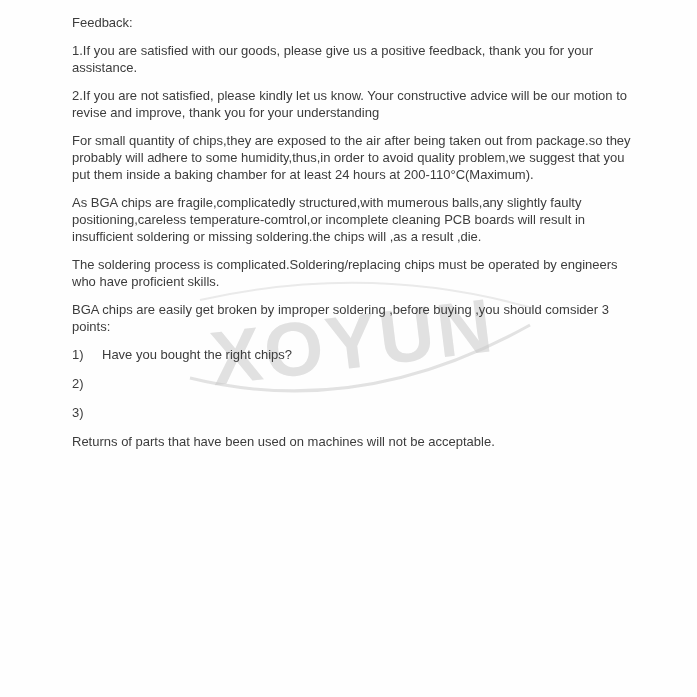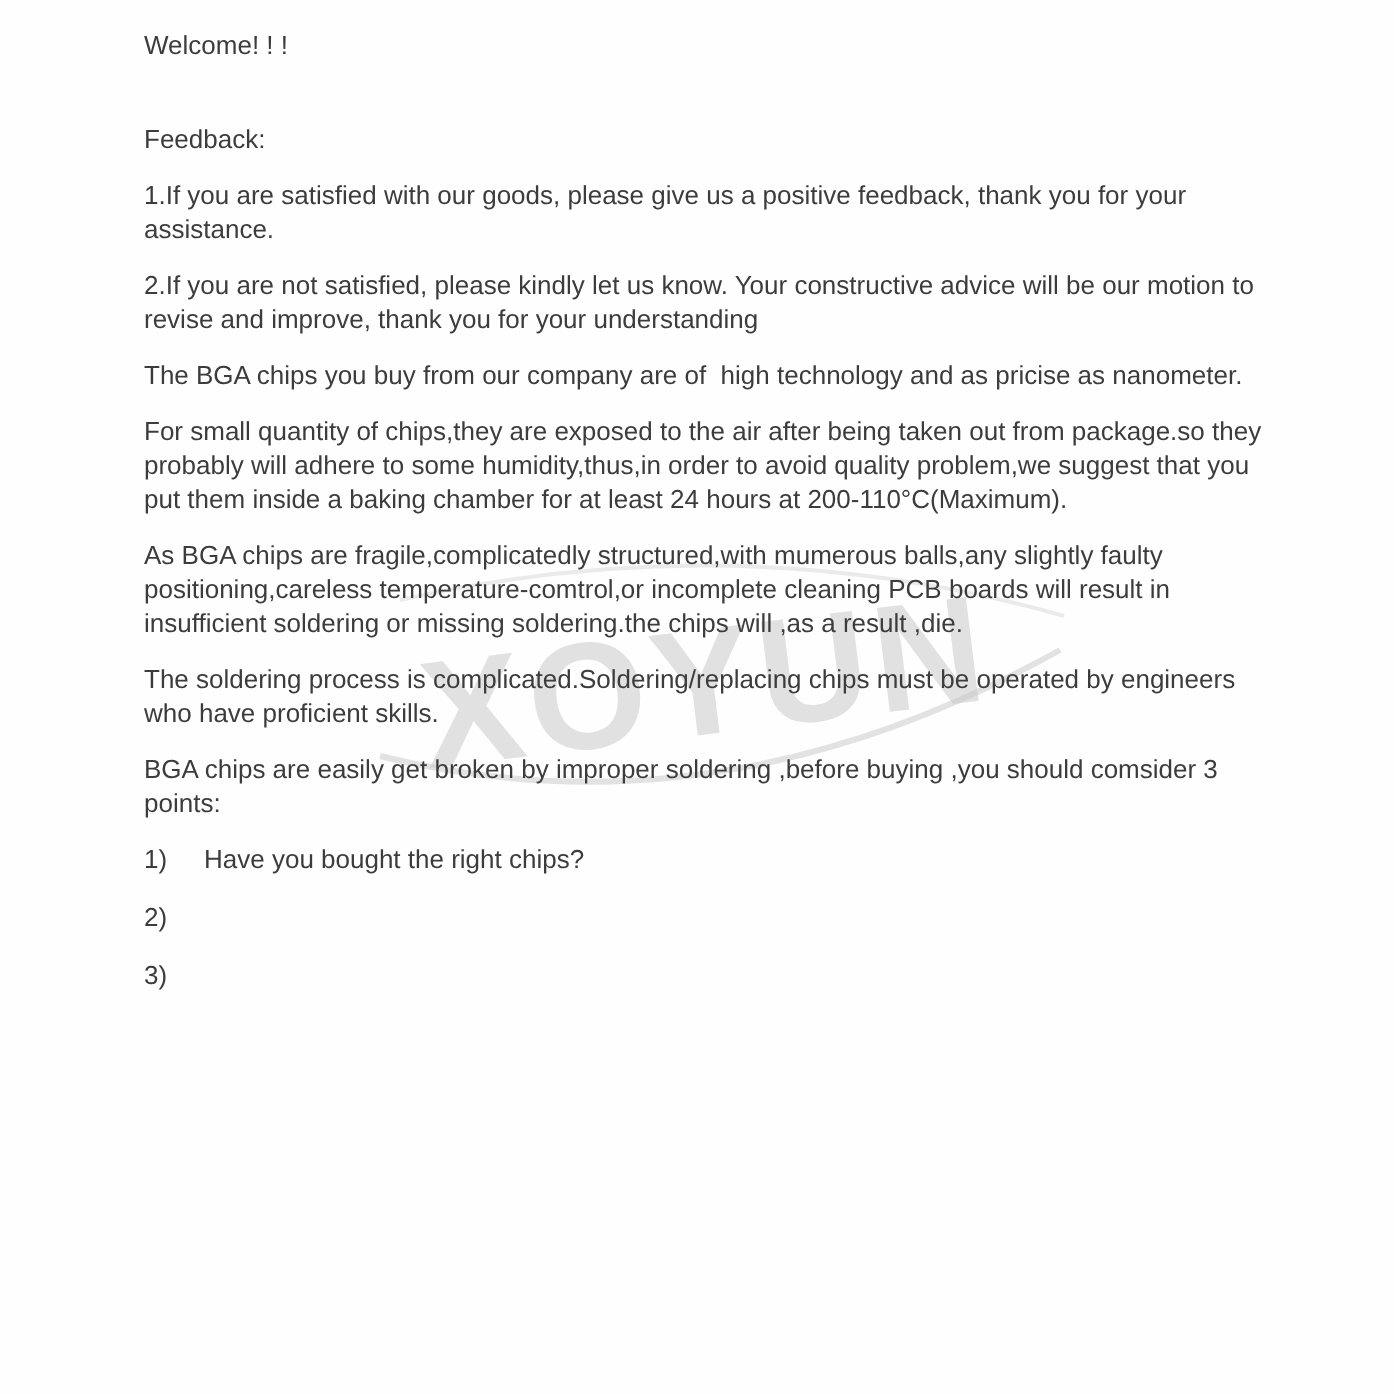--- a/index.html
+++ b/index.html
@@ -75,37 +75,36 @@
 
   <div class="watermark-wrap">
     <svg class="swoosh" width="360" height="140" viewBox="0 0 360 140">
       <path d="M 10 108 Q 180 150 350 55" fill="none" stroke="#e2e2e2" stroke-width="3"></path>
       <path d="M 20 30 Q 190 -8 352 38" fill="none" stroke="#eaeaea" stroke-width="2"></path>
     </svg>
     <div class="watermark">XOYUN</div>
   </div>
 
   <div class="content">
-    <p class="welcome">Welcome! ! !</p>
 
     <p>Feedback:</p>
     <p>1.If you are satisfied with our goods, please give us a positive feedback, thank you for your assistance.</p>
     <p>2.If you are not satisfied, please kindly let us know. Your constructive advice will be our motion to revise and improve, thank you for your understanding</p>
-    <p>The BGA chips you buy from our company are of  high technology and as pricise as nanometer.</p>
     <p>For small quantity of chips,they are exposed to the air after being taken out from package.so they probably will adhere to some humidity,thus,in order to avoid quality problem,we suggest that you put them inside a baking chamber for at least 24 hours at 200-110°C(Maximum).</p>
     <p>As BGA chips are fragile,complicatedly structured,with mumerous balls,any slightly faulty positioning,careless temperature-comtrol,or incomplete cleaning PCB boards will result in insufficient soldering or missing soldering.the chips will ,as a result ,die.</p>
     <p>The soldering process is complicated.Soldering/replacing chips must be operated by engineers who have proficient skills.</p>
     <p>BGA chips are easily get broken by improper soldering ,before buying ,you should comsider 3 points:</p>
 
     <div class="point">
       <span class="num">1)</span>
       <span class="txt">Have you bought the right chips?</span>
     </div>
     <div class="point">
       <span class="num">2)</span>
     </div>
     <div class="point">
       <span class="num">3)</span>
     </div>
 
+    <p>Returns of parts that have been used on machines will not be acceptable.</p>
   </div>
 
 </div>
 
 </body></html>

